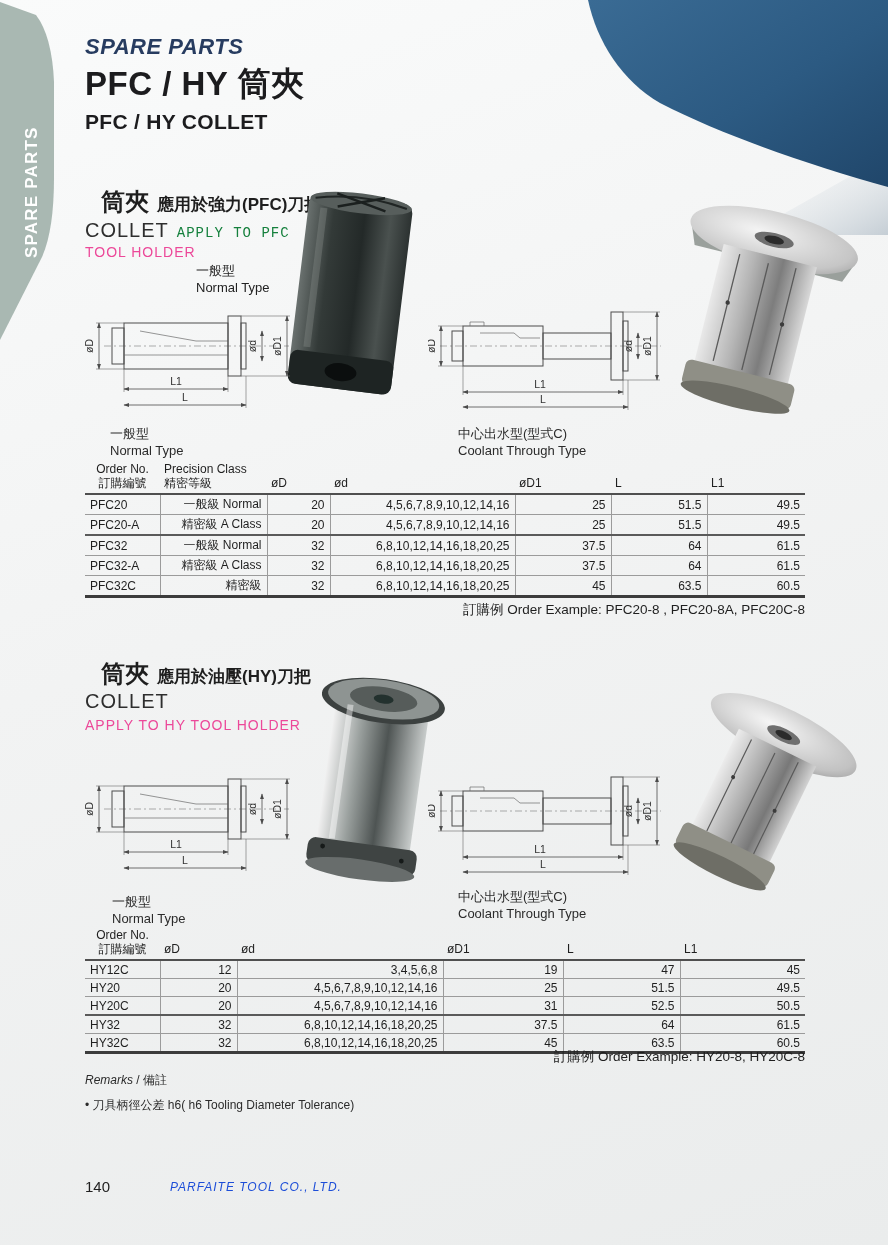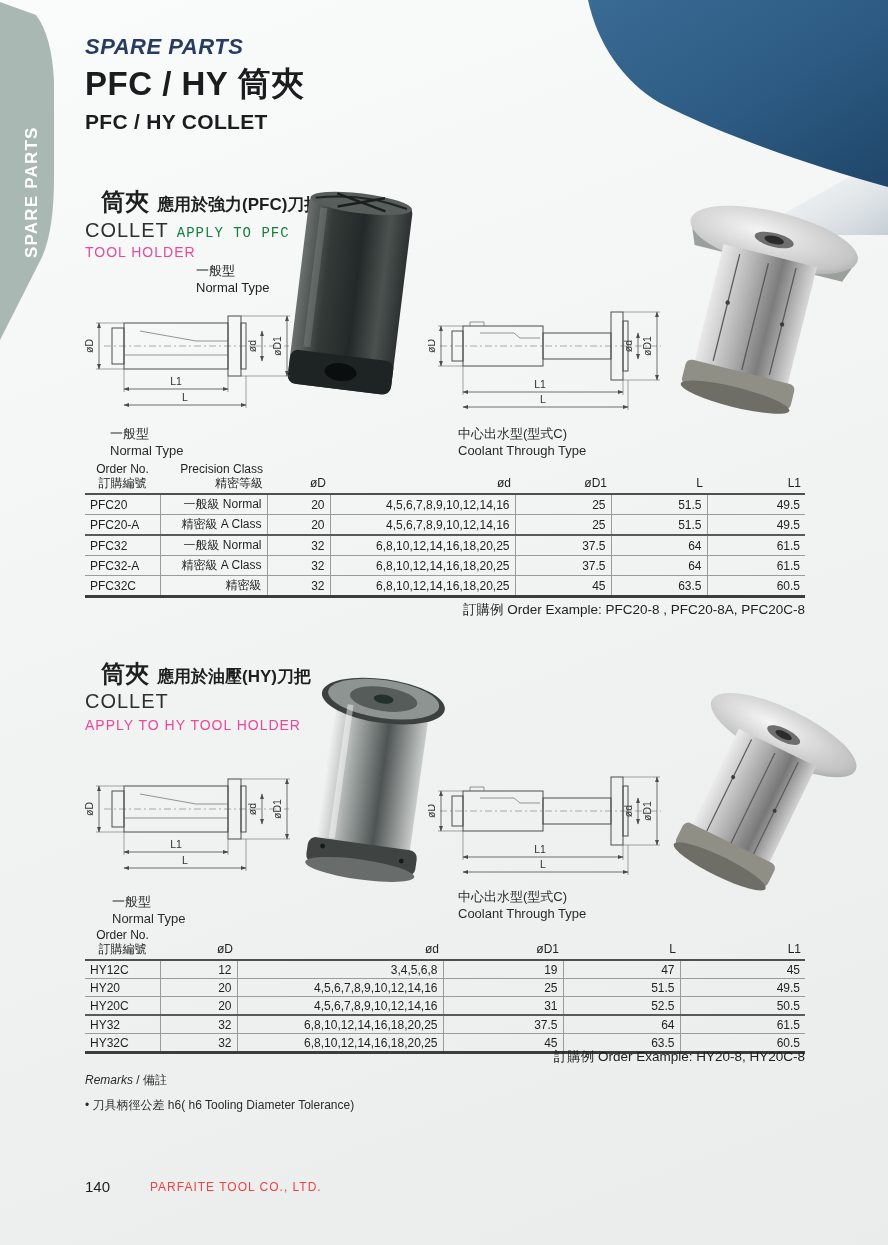--- a/index.html
+++ b/index.html
@@ -26,33 +26,33 @@
   .sec-en1 .tail{font-size:14px;color:#15803d;margin-left:8px;letter-spacing:1px;font-family:Liberation Mono, monospace;}
   .sec-en2{font-size:14px;color:#ec4899;letter-spacing:1px;}
   .type-label{font-size:13px;color:#222;line-height:17px;}
   .drawing-caption{font-size:13px;color:#2b2b2b;line-height:17px;}
   
   table.spec{border-collapse:collapse;table-layout:fixed;font-size:12px;color:#1f1f1f;}
   table.spec th{font-weight:400;vertical-align:bottom;padding:0 4px 3px 4px;line-height:14px;
                 border-bottom:2px solid #4f4f4f;}
   table.spec th .h2{display:block;}
   table.spec th.left, table.spec td.left{text-align:center;}
-  table.spec th{text-align:right;}
+  table.spec th{text-align:left;}
   table.spec td{text-align:right;padding:1px 5px;height:15px;
                 border-bottom:1px solid #9b9b9b;border-left:1px solid #9b9b9b;}
   table.spec td:first-child{border-left:none;text-align:left;}
   table.spec tbody tr:last-child td{border-bottom:3px solid #3c3c3c;}
   table.spec tbody tr.group-sep td{border-top:2px solid #5a5a5a;}
   .order-example{width:720px;text-align:right;font-size:13.5px;color:#1f1f1f;}
   
   .remarks-title{font-size:12px;color:#2b2b2b;}
   .remarks-title .en{font-style:italic;}
   .remarks-item{font-size:12px;color:#2b2b2b;}
   .page-num{font-size:15px;color:#1f1f1f;}
-  .company{font-size:12px;color:#ef4444;letter-spacing:1px;}
+  .company{font-size:12px;color:#1d4ed8;font-style:italic;letter-spacing:1px;margin-left:20px;}
   
   svg.tech text{font-size:10.5px;fill:#333;}
   svg.tech .ol{stroke:#4d4d4d;stroke-width:1;fill:none;}
   svg.tech .det{stroke:#6a6a6a;stroke-width:.7;fill:none;}
   svg.tech .cl{stroke:#8a8a8a;stroke-width:.7;fill:none;stroke-dasharray:7 3 2 3;}
   svg.tech .dim{stroke:#4b4b4b;stroke-width:.8;fill:none;}
   svg.tech .ext{stroke:#6a6a6a;stroke-width:.6;fill:none;}
 </style>
 </head>
 <body>

